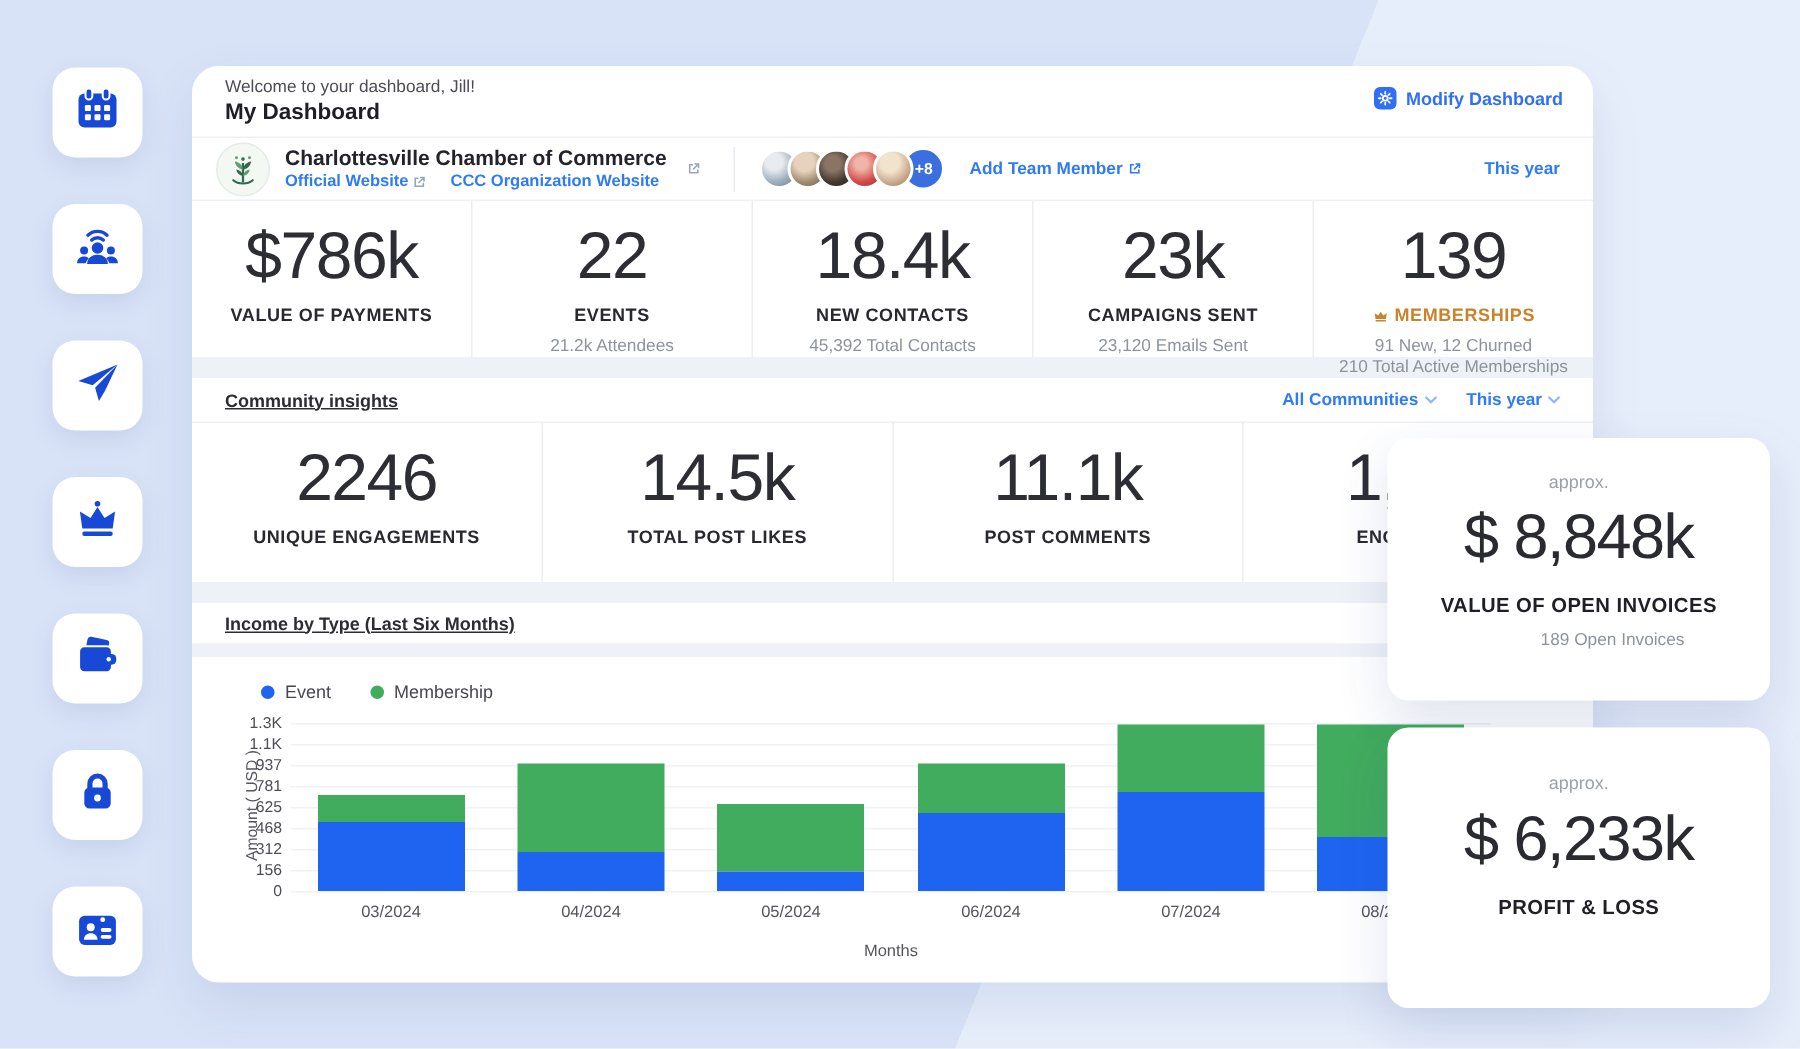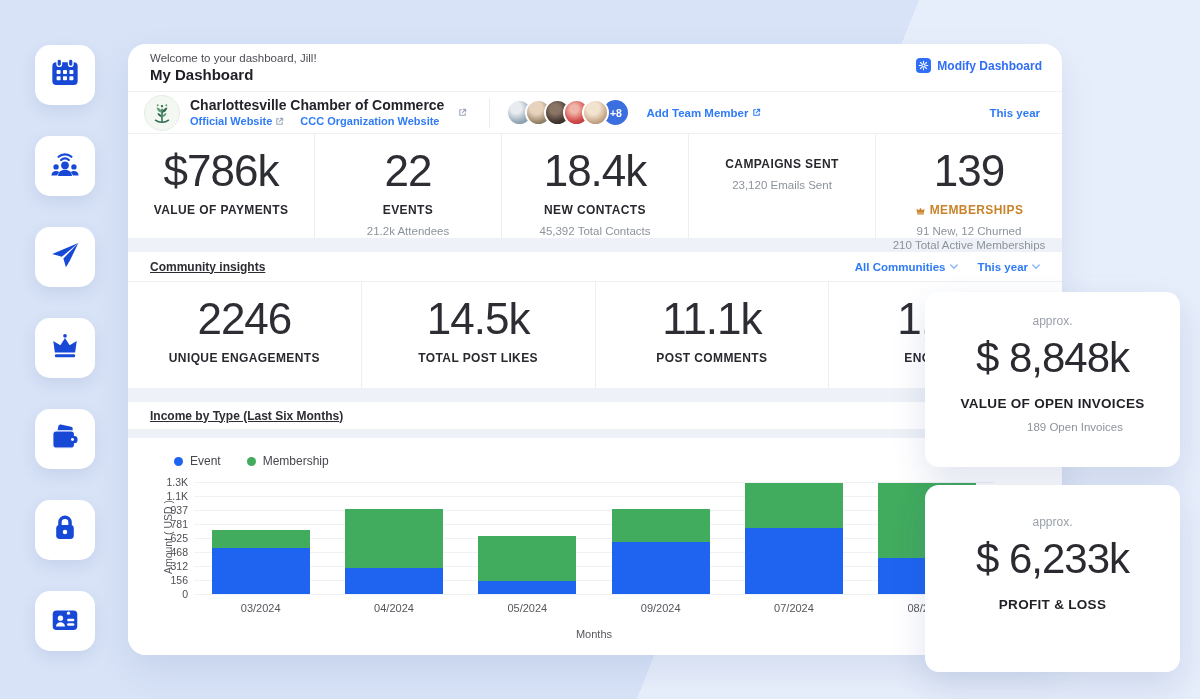--- a/index.html
+++ b/index.html
@@ -262,20 +262,21 @@
       <div class="stat-value">22</div>
       <div class="stat-label">EVENTS</div>
       <div class="stat-sub">21.2k Attendees</div>
     </div>
     <div class="stat-col">
       <div class="stat-value">18.4k</div>
       <div class="stat-label">NEW CONTACTS</div>
       <div class="stat-sub">45,392 Total Contacts</div>
     </div>
     <div class="stat-col">
+      <div class="stat-value">23k</div>
       <div class="stat-label">CAMPAIGNS SENT</div>
       <div class="stat-sub">23,120 Emails Sent</div>
     </div>
     <div class="stat-col">
       <div class="stat-value">139</div>
       <div class="stat-label member-label">
         <svg width="11" height="11" viewBox="0 0 24 24" fill="#c9832b">
           <path d="M4.4 16.8 3.2 8.2l5.3 3.3L12 6l3.5 5.5 5.3-3.3-1.2 8.6z"></path>
             <rect x="4.4" y="18.2" width="15.2" height="2.3" rx="1"></rect>
         </svg>
@@ -392,21 +393,21 @@
           <div class="bar-slot">
             <div class="bar-seg" style="height: 75px; background: rgb(65, 171, 94);"></div>
             <div class="bar-seg" style="height: 36px; background: rgb(30, 100, 240);"></div>
           </div>
         </div>
     </div>
     <div class="chart-months">
         <div class="month-label">03/2024</div>
         <div class="month-label">04/2024</div>
         <div class="month-label">05/2024</div>
-        <div class="month-label">09/2024</div>
+        <div class="month-label">06/2024</div>
         <div class="month-label">07/2024</div>
         <div class="month-label">08/2024</div>
       </div>
     <div class="chart-xlabel">Months</div>
   </div>
 
 </div>
 
 <div class="float-card fc-1">
   <div class="fc-approx">approx.</div>

